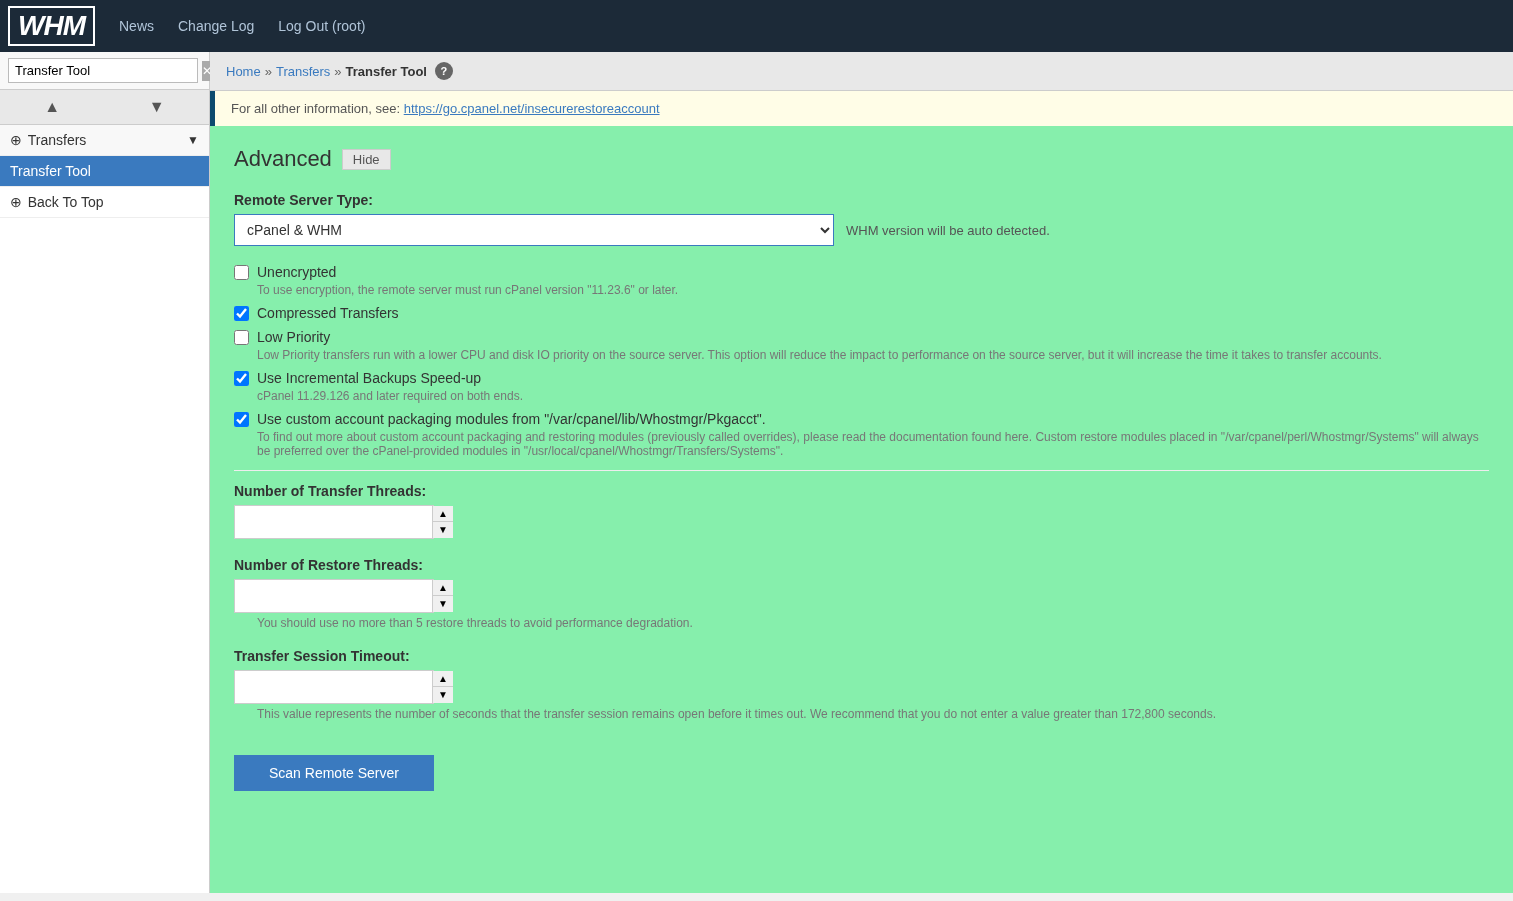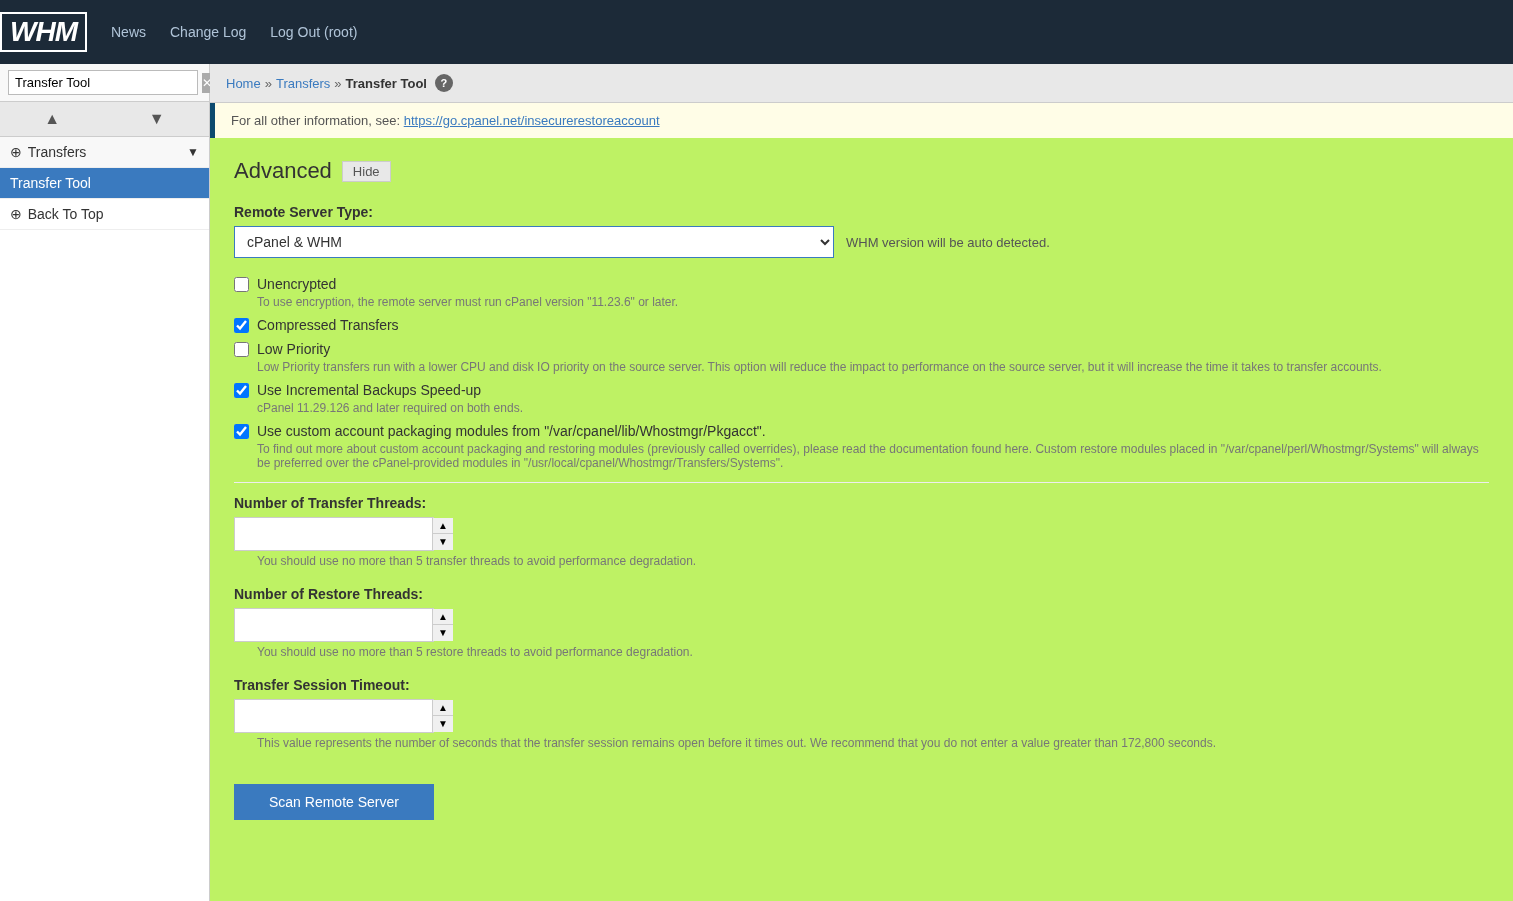--- a/index.html
+++ b/index.html
@@ -3,22 +3,22 @@
   <meta charset="utf-8">
   <style>
     * { box-sizing: border-box; margin: 0; padding: 0; }
     body { font-family: Arial, sans-serif; font-size: 14px; background: #f0f0f0; color: #333; }
 
     
     .top-nav {
       background: #1c2a38;
       display: flex;
       align-items: center;
-      padding: 0 0;
-      height: 64px;
+      padding: 0 8px;
+      height: 52px;
       gap: 24px;
     }
     .top-nav .logo {
       color: white;
       font-size: 28px;
       font-weight: bold;
       font-style: italic;
       border: 2px solid white;
       padding: 2px 8px;
       letter-spacing: -1px;
@@ -109,21 +109,21 @@
       color: #777;
       margin-top: auto;
       border-top: 1px solid #eee;
     }
     .sidebar-footer a { color: #3a7abf; text-decoration: none; }
 
     
     .main {
       flex: 1;
       overflow-y: auto;
-      background: #bef264;
+      background: #86efac;
     }
     .breadcrumb {
       padding: 10px 16px;
       background: #e8e8e8;
       font-size: 13px;
       border-bottom: 1px solid #ccc;
       display: flex;
       align-items: center;
       gap: 4px;
     }
@@ -398,21 +398,20 @@
       
       <div class="form-group">
         <label class="form-label">Number of Transfer Threads:</label>
         <div class="number-input-wrapper">
           <input type="text" style="">
           <div class="spinner-btns">
             <button class="spin-up">▲</button>
             <button class="spin-down">▼</button>
           </div>
         </div>
-        <div class="help-text">You should use no more than 5 transfer threads to avoid performance degradation.</div>
       </div>
 
       
       <div class="form-group">
         <label class="form-label">Number of Restore Threads:</label>
         <div class="number-input-wrapper">
           <input type="text" style="">
           <div class="spinner-btns">
             <button class="spin-up">▲</button>
             <button class="spin-down">▼</button>

